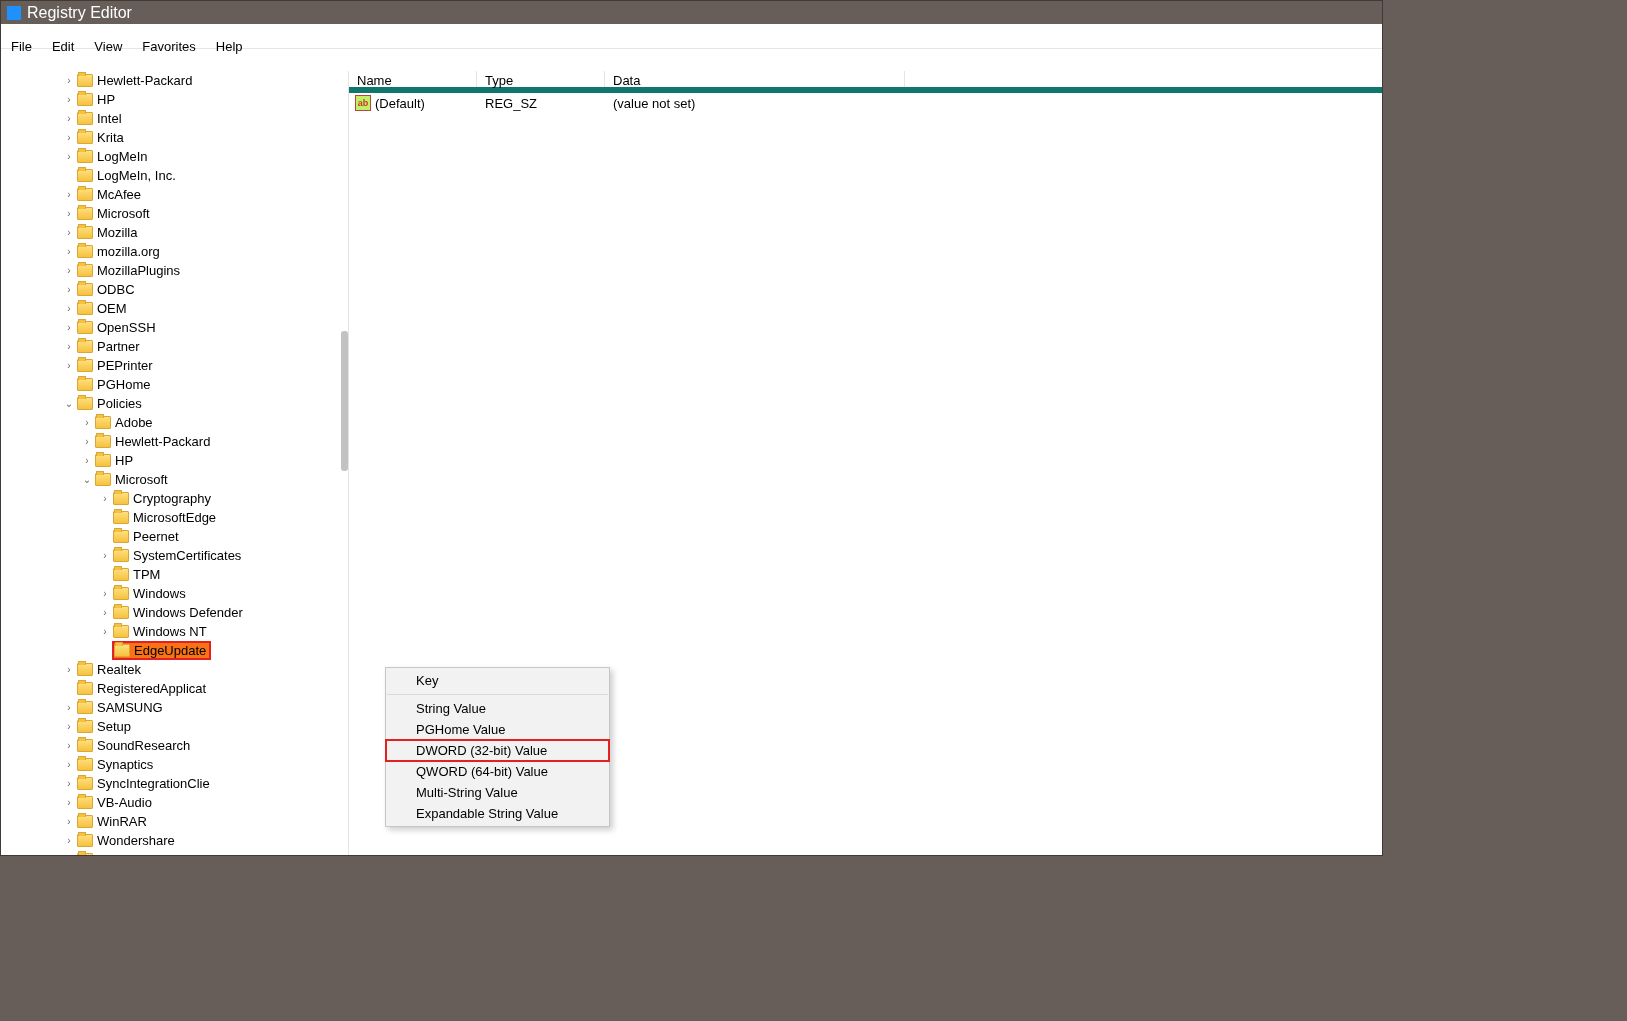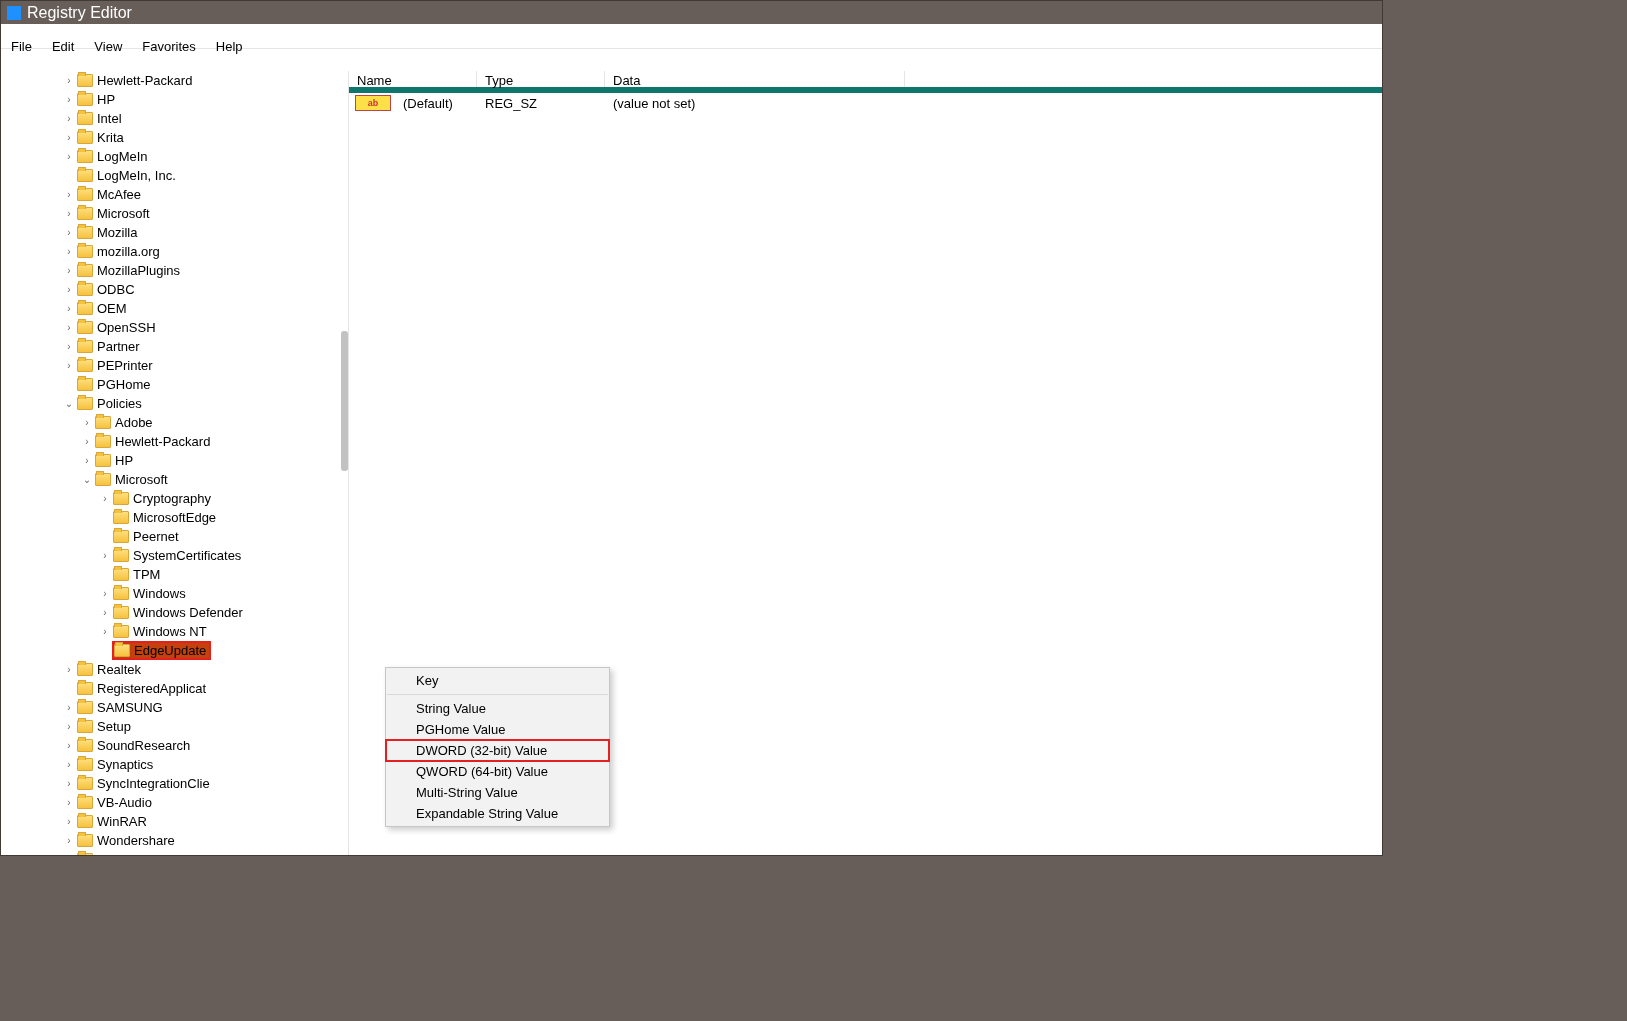--- a/index.html
+++ b/index.html
@@ -113,21 +113,21 @@
     width:6px; height:3px;
     background:#f5c23e;
     border:1px solid #d9a637;
     border-bottom:none;
     border-radius:1px 1px 0 0;
   }
   .tree-row.selected {
     background: transparent;
   }
   .tree-row.selected .sel-box{
-    background:#c2410c;
+    background:#f97316;
     border:1px solid #8ecaf7;
     padding:0 3px 0 0;
     display:flex;
     align-items:center;
     height:17px;
   }
   .highlight-red { outline:2px solid #e42020; outline-offset:-1px; }
 
   
   .listpane {
@@ -147,23 +147,23 @@
   }
   .col-name{width:128px;}
   .col-type{width:128px;}
   .col-data{width:300px;border-right:none;}
   .list-row{
     display:flex;
     height:20px;
     align-items:center;
   }
   .val-icon{
-    width:36px;height:16px;margin:0 12px 0 6px;
+    width:16px;height:16px;margin:0 4px 0 6px;
     border:1px solid #b44;
-    background:#fde047;
+    background:#bef264;
     font-size:9px; color:#c33; font-weight:bold;
     display:flex;align-items:center;justify-content:center;
   }
   .list-row .c{padding:0 8px;}
   .list-row .c-name{width:128px;display:flex;align-items:center;padding:0;}
   .list-row .c-type{width:128px;}
   .list-row .c-data{width:300px;}
 
   
   .ctx {

